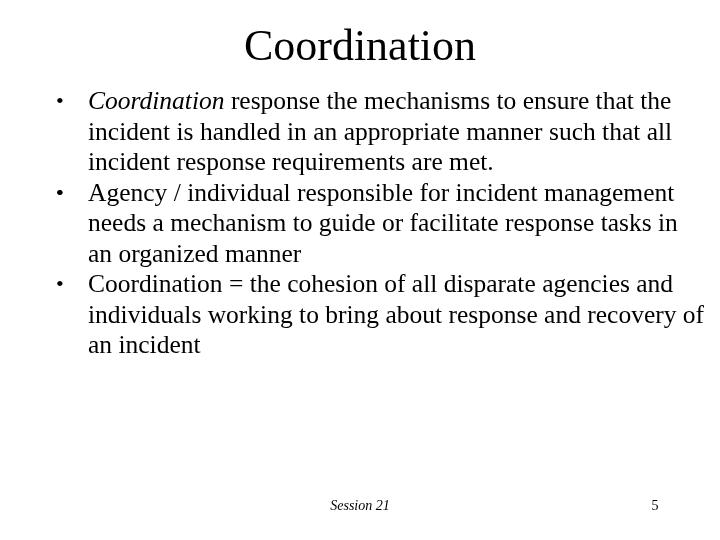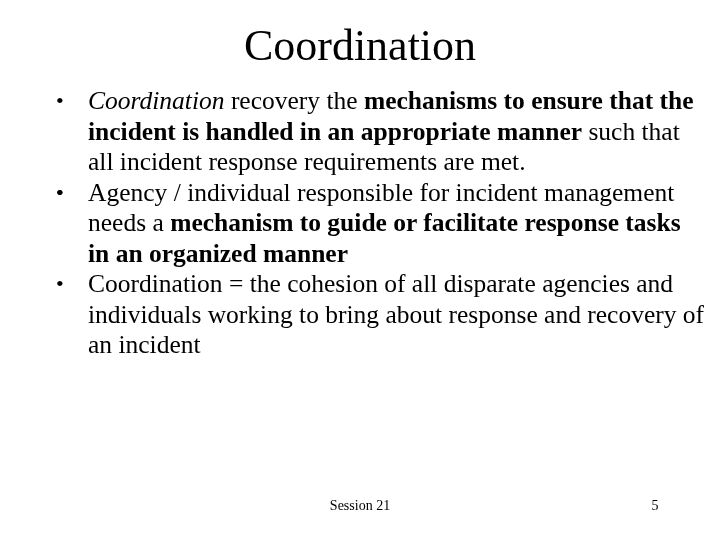--- a/index.html
+++ b/index.html
@@ -47,48 +47,49 @@
       position: relative;
       margin: 0;
       padding: 0;
     }
     .bullet-dot {
       position: absolute;
       left: -32px;
       top: 0;
       font-size: 22px;
     }
-    .bullets b { font-weight: bold; }
+    .bullets b { font-weight: normal; }
     .bullets i { font-style: italic; }
     .footer-center {
       position: absolute;
       top: 498px;
       left: 290px;
       width: 140px;
       text-align: center;
       font-size: 14px;
+      font-style: italic;
     }
     .footer-right {
       position: absolute;
       top: 498px;
       left: 640px;
       width: 30px;
       text-align: center;
       font-size: 14px;
     }
   </style>
 </head>
 <body>
 
 <div class="slide">
   <h1 class="title">Coordination</h1>
 
   <ul class="bullets">
     <li>
-      <span class="bullet-dot">•</span><i>Coordination</i><span> recovery the </span><b>mechanisms to ensure that the incident is handled in an appropriate manner</b><span> such that all incident response requirements are met.</span>
+      <span class="bullet-dot">•</span><i>Coordination</i><span> response the </span><b>mechanisms to ensure that the incident is handled in an appropriate manner</b><span> such that all incident response requirements are met.</span>
     </li>
     <li>
       <span class="bullet-dot">•</span>
     </li>
     <li>
       <span class="bullet-dot">•</span><span>Agency / individual responsible for incident management needs a </span><b>mechanism to guide or facilitate response tasks in an organized manner</b>
     </li>
     <li>
       <span class="bullet-dot">•</span><span>Coordination = the cohesion of all disparate agencies and individuals working to bring about response and recovery of an incident</span>
     </li>

